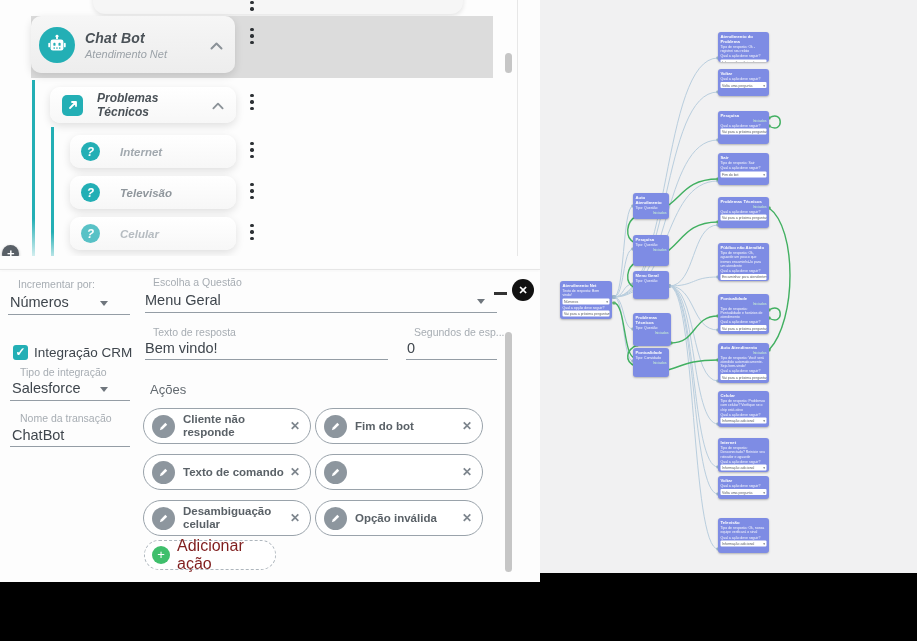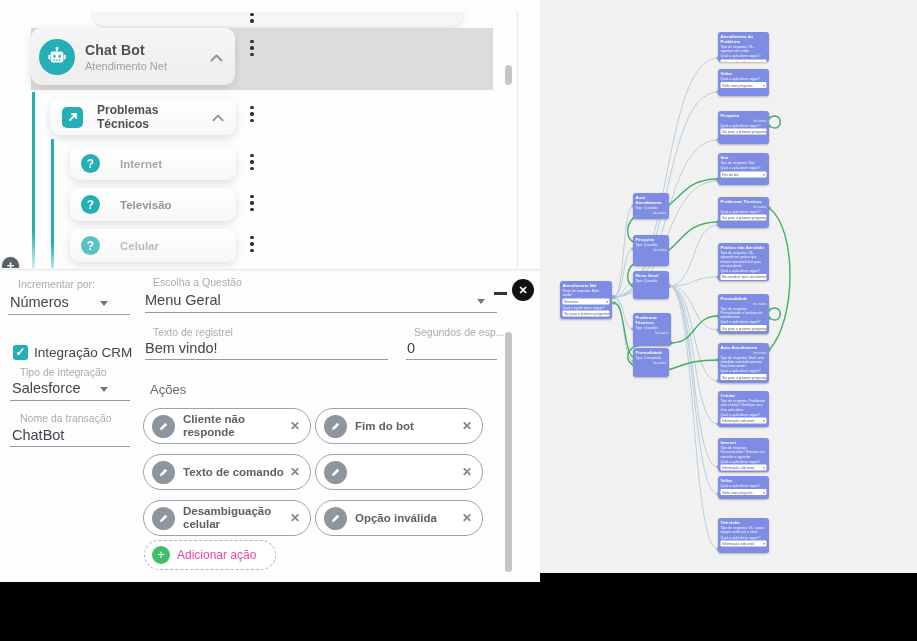--- a/index.html
+++ b/index.html
@@ -1,21 +1,21 @@
 <!DOCTYPE html>
 <html><head>
 <meta charset="utf-8">
 <style>
   html,body{margin:0;padding:0;background:#000;}
   *{box-sizing:border-box;font-family:"Liberation Sans",sans-serif;}
   #stage{position:relative;width:917px;height:641px;background:#000;overflow:hidden;}
 
   
   .left{position:absolute;left:0;top:0;width:540px;height:582px;background:#fdfdfd;}
-  .tree{position:absolute;left:0;top:12px;width:540px;height:256px;background:#fdfdfd;overflow:hidden;}
+  .tree{position:absolute;left:0;top:0;width:540px;height:256px;background:#fdfdfd;overflow:hidden;font-style:italic;}
   .tree-track{position:absolute;left:517px;top:0;width:1px;height:268px;background:#e7e7e7;}
   .tree-thumb{position:absolute;left:505px;top:53px;width:7px;height:20px;border-radius:4px;background:#c6c6c6;}
   .panel-divider{position:absolute;left:0;top:269px;width:540px;height:1px;background:#e6e6e6;box-shadow:0 1px 3px rgba(0,0,0,.06);}
 
   .sliver{position:absolute;left:93px;top:-18px;width:370px;height:32px;background:#f6f6f6;border-radius:12px;box-shadow:0 2px 5px rgba(0,0,0,.10);}
   .selrow{position:absolute;left:31px;top:16px;width:462px;height:62px;background:#dcdcdc;}
 
   .card{position:absolute;background:linear-gradient(#ffffff,#f7f7f7);border-radius:10px;box-shadow:0 3px 8px rgba(0,0,0,.12);display:flex;align-items:center;}
   .rootcard{left:31px;top:16px;width:204px;height:57px;background:linear-gradient(#f6f6f6,#ededed);}
   .groupcard{left:50px;top:87px;width:186px;height:36px;}
@@ -44,21 +44,21 @@
   .chkbox{position:absolute;left:13px;top:73px;width:15px;height:15px;background:#23AFB5;border-radius:3px;color:#fff;font-size:12px;line-height:15px;text-align:center;font-weight:bold;}
   .chklabel{position:absolute;left:34px;top:73px;font-size:13.5px;color:#3f464d;}
 
   .actions-title{position:absolute;left:150px;top:110px;font-size:13px;color:#62696f;}
   .chip{position:absolute;width:168px;height:36px;border:1.6px solid #9aa3ab;border-radius:18px;background:#fff;display:flex;align-items:center;padding:0 8px;}
   .chip .cicon{width:23px;height:23px;border-radius:50%;background:#8d969e;color:#fff;display:flex;align-items:center;justify-content:center;flex:none;}
   .chip .clabel{font-size:11.5px;color:#5a6167;line-height:1.12;margin-left:8px;font-weight:bold;}
   .chip .cx{margin-left:auto;color:#7d858d;font-size:12px;font-weight:bold;padding-right:2px;}
   .addchip{position:absolute;left:144px;top:268px;width:132px;height:30px;border:1.5px dashed #aeb6bd;border-radius:15px;display:flex;align-items:center;padding:0 7px;background:#fff;}
   .addchip .aicon{width:18px;height:18px;border-radius:50%;background:#3fbf6c;color:#fff;font-size:13px;line-height:18px;text-align:center;flex:none;}
-  .addchip .alabel{font-size:12px;color:#ec4899;margin-left:7px;}
+  .addchip .alabel{font-size:16px;color:#7f1d1d;margin-left:7px;}
 
   .minbtn{position:absolute;left:494px;top:20px;width:13px;height:2.6px;background:#333;}
   .closebtn{position:absolute;left:512px;top:7px;width:22px;height:22px;border-radius:50%;background:#111;color:#fff;font-size:11px;font-weight:bold;display:flex;align-items:center;justify-content:center;}
   .form-thumb{position:absolute;left:505px;top:60px;width:7px;height:240px;border-radius:4px;background:#c6c6c6;}
 
   
   .canvas{position:absolute;left:540px;top:0;width:377px;height:573px;background:#f1f1f2;overflow:hidden;}
   .canvas svg{position:absolute;left:0;top:0;}
   .fnode{position:absolute;background:#7e8ce4;border-radius:3px;box-shadow:0 1px 2px rgba(0,0,0,.25);overflow:hidden;}
   .fnode .ninner{width:200%;transform:scale(.5);transform-origin:0 0;padding:4px 5px;color:#fff;}
@@ -194,21 +194,21 @@
 
       <div class="flabel" style="left:12px;top:140px;">Nome da transação</div>
       <div class="fvalue" style="left:12px;top:155px;">ChatBot</div>
       <div class="uline" style="left:10px;top:174px;width:120px;"></div>
 
       <div class="flabel" style="left:145px;top:4px;">Escolha a Questão</div>
       <div class="fvalue" style="left:145px;top:20px;">Menu Geral</div>
       <div class="ddarrow" style="left:477px;top:27px;"></div>
       <div class="uline" style="left:145px;top:40px;width:352px;"></div>
 
-      <div class="flabel" style="left:145px;top:54px;">Texto de registrei</div>
+      <div class="flabel" style="left:145px;top:54px;">Texto de resposta</div>
       <div class="fvalue" style="left:145px;top:68px;">Bem vindo!</div>
       <div class="uline" style="left:145px;top:87px;width:243px;"></div>
 
       <div class="flabel" style="left:406px;top:54px;">Segundos de esp...</div>
       <div class="fvalue" style="left:407px;top:68px;">0</div>
       <div class="uline" style="left:406px;top:87px;width:91px;"></div>
 
       <div class="actions-title">Ações</div>
 
       <div class="chip" style="left:143px;top:136px;">

